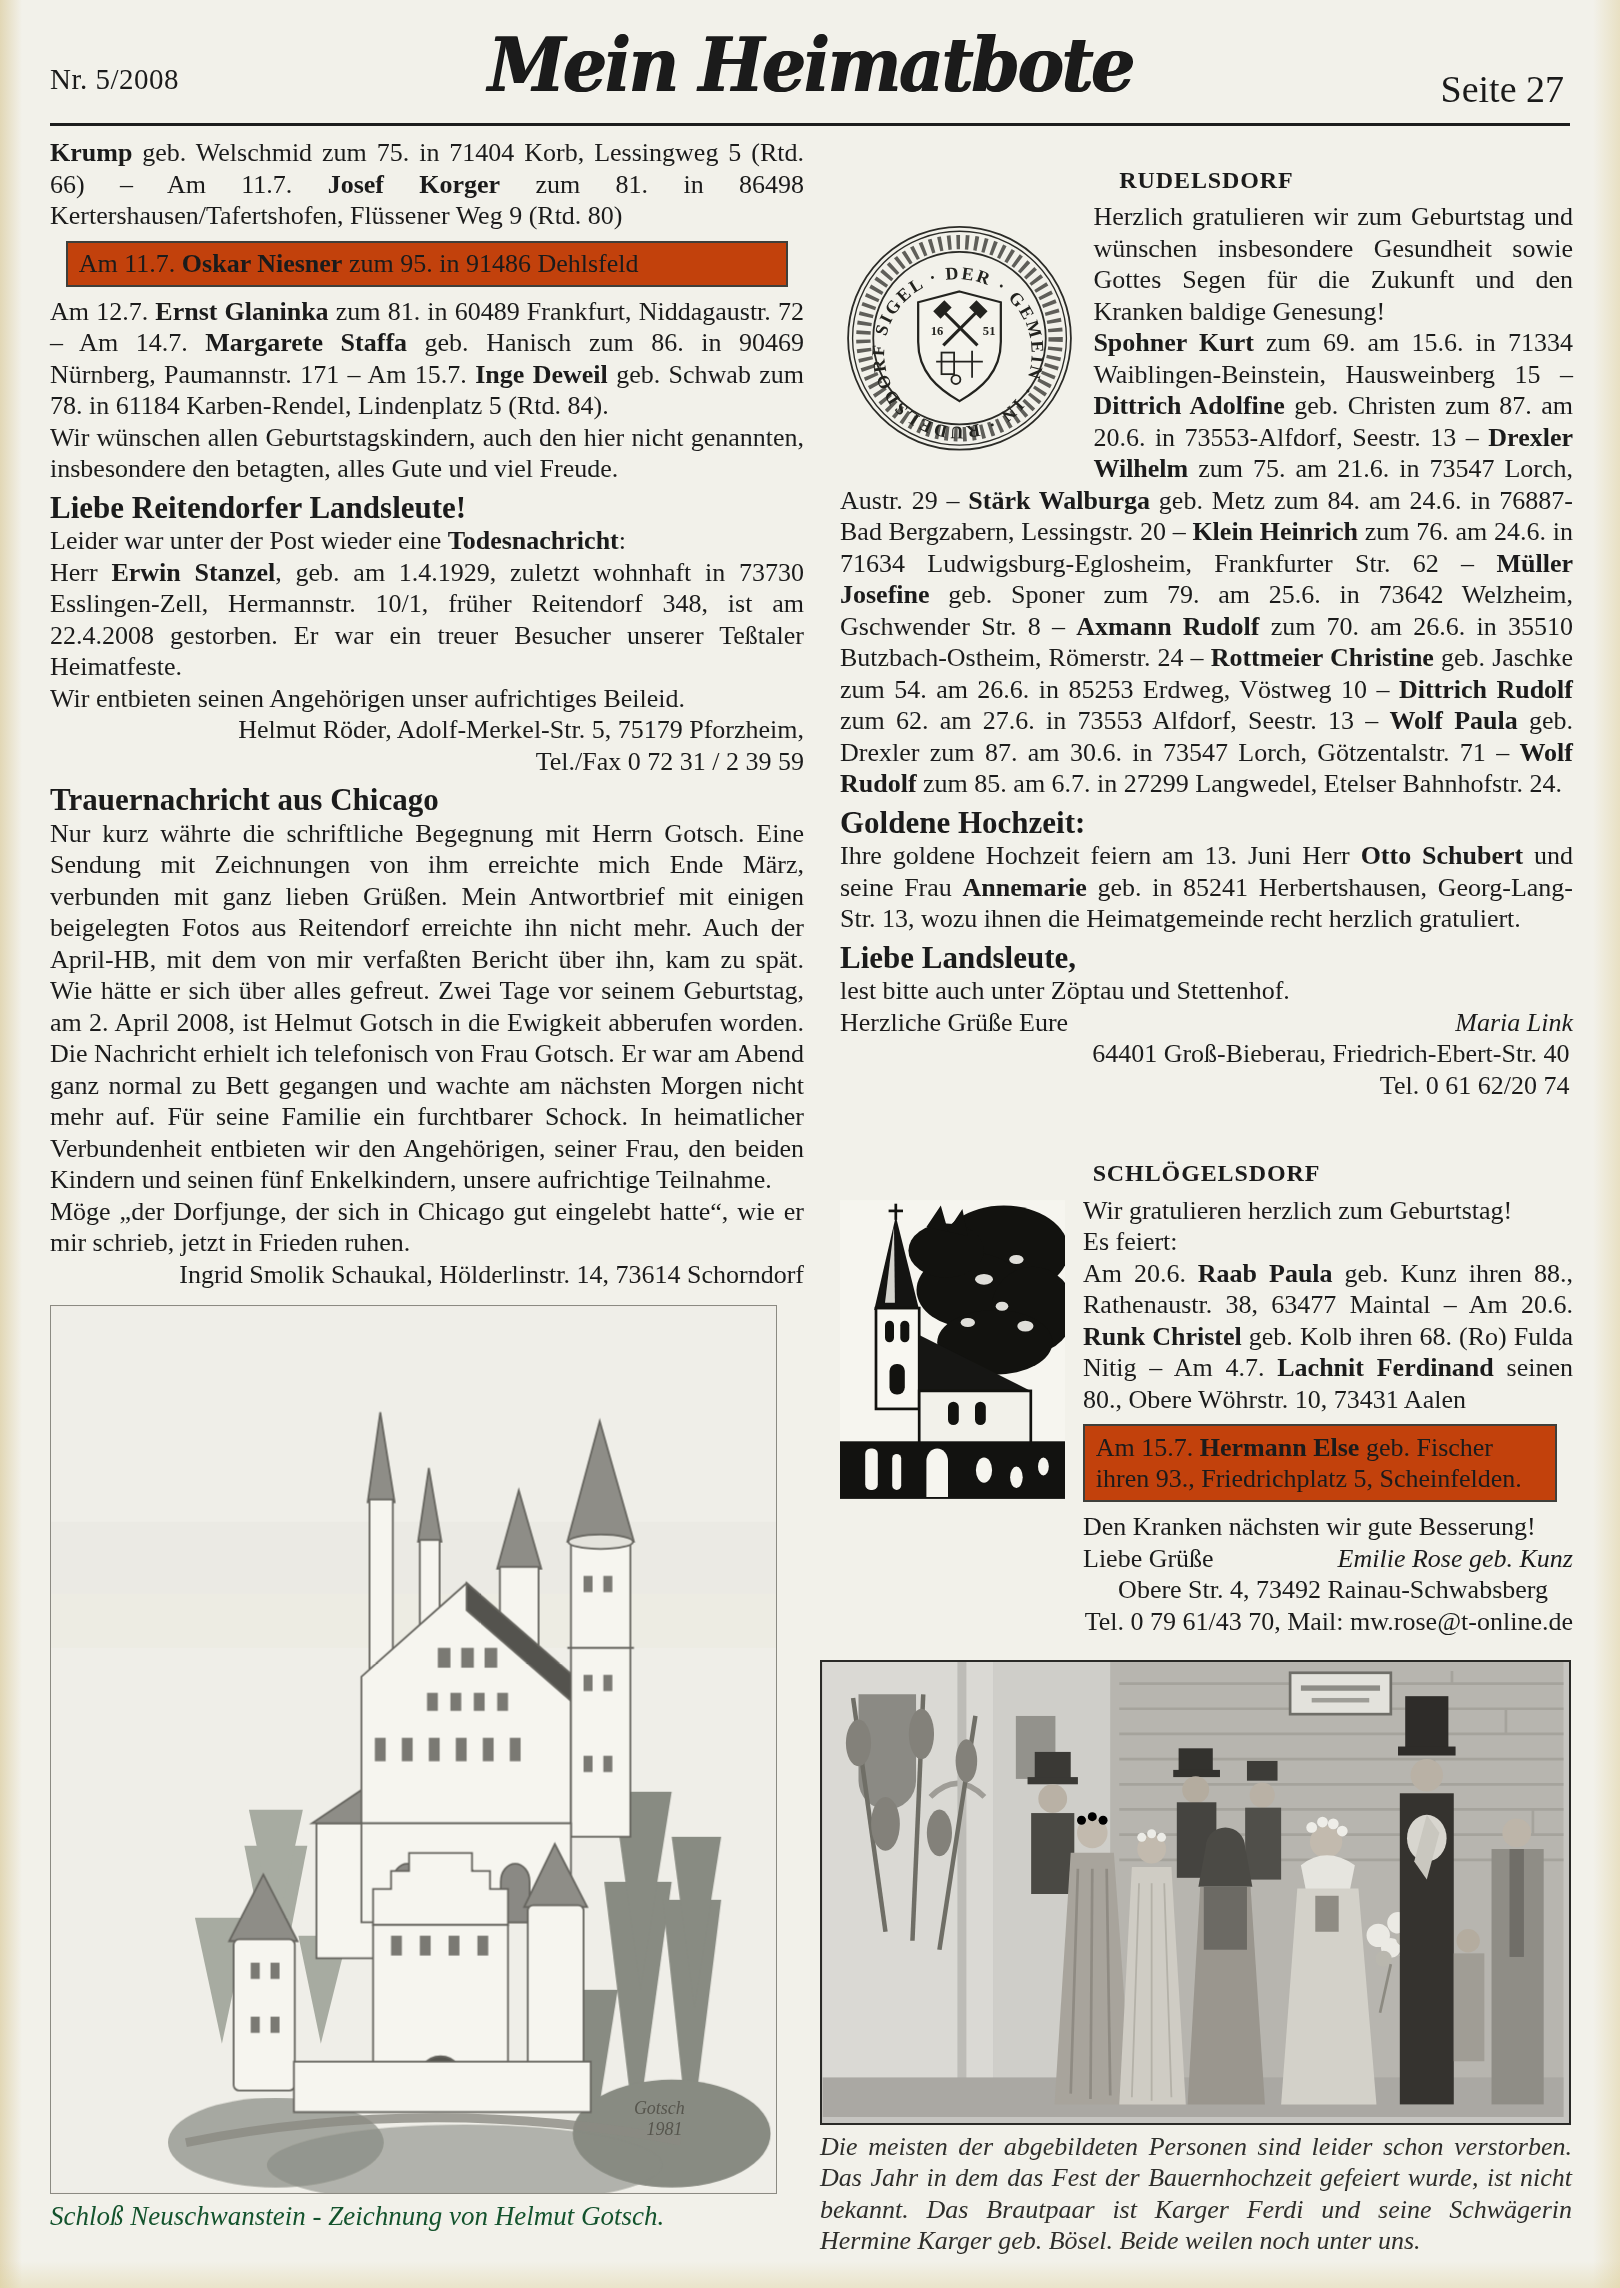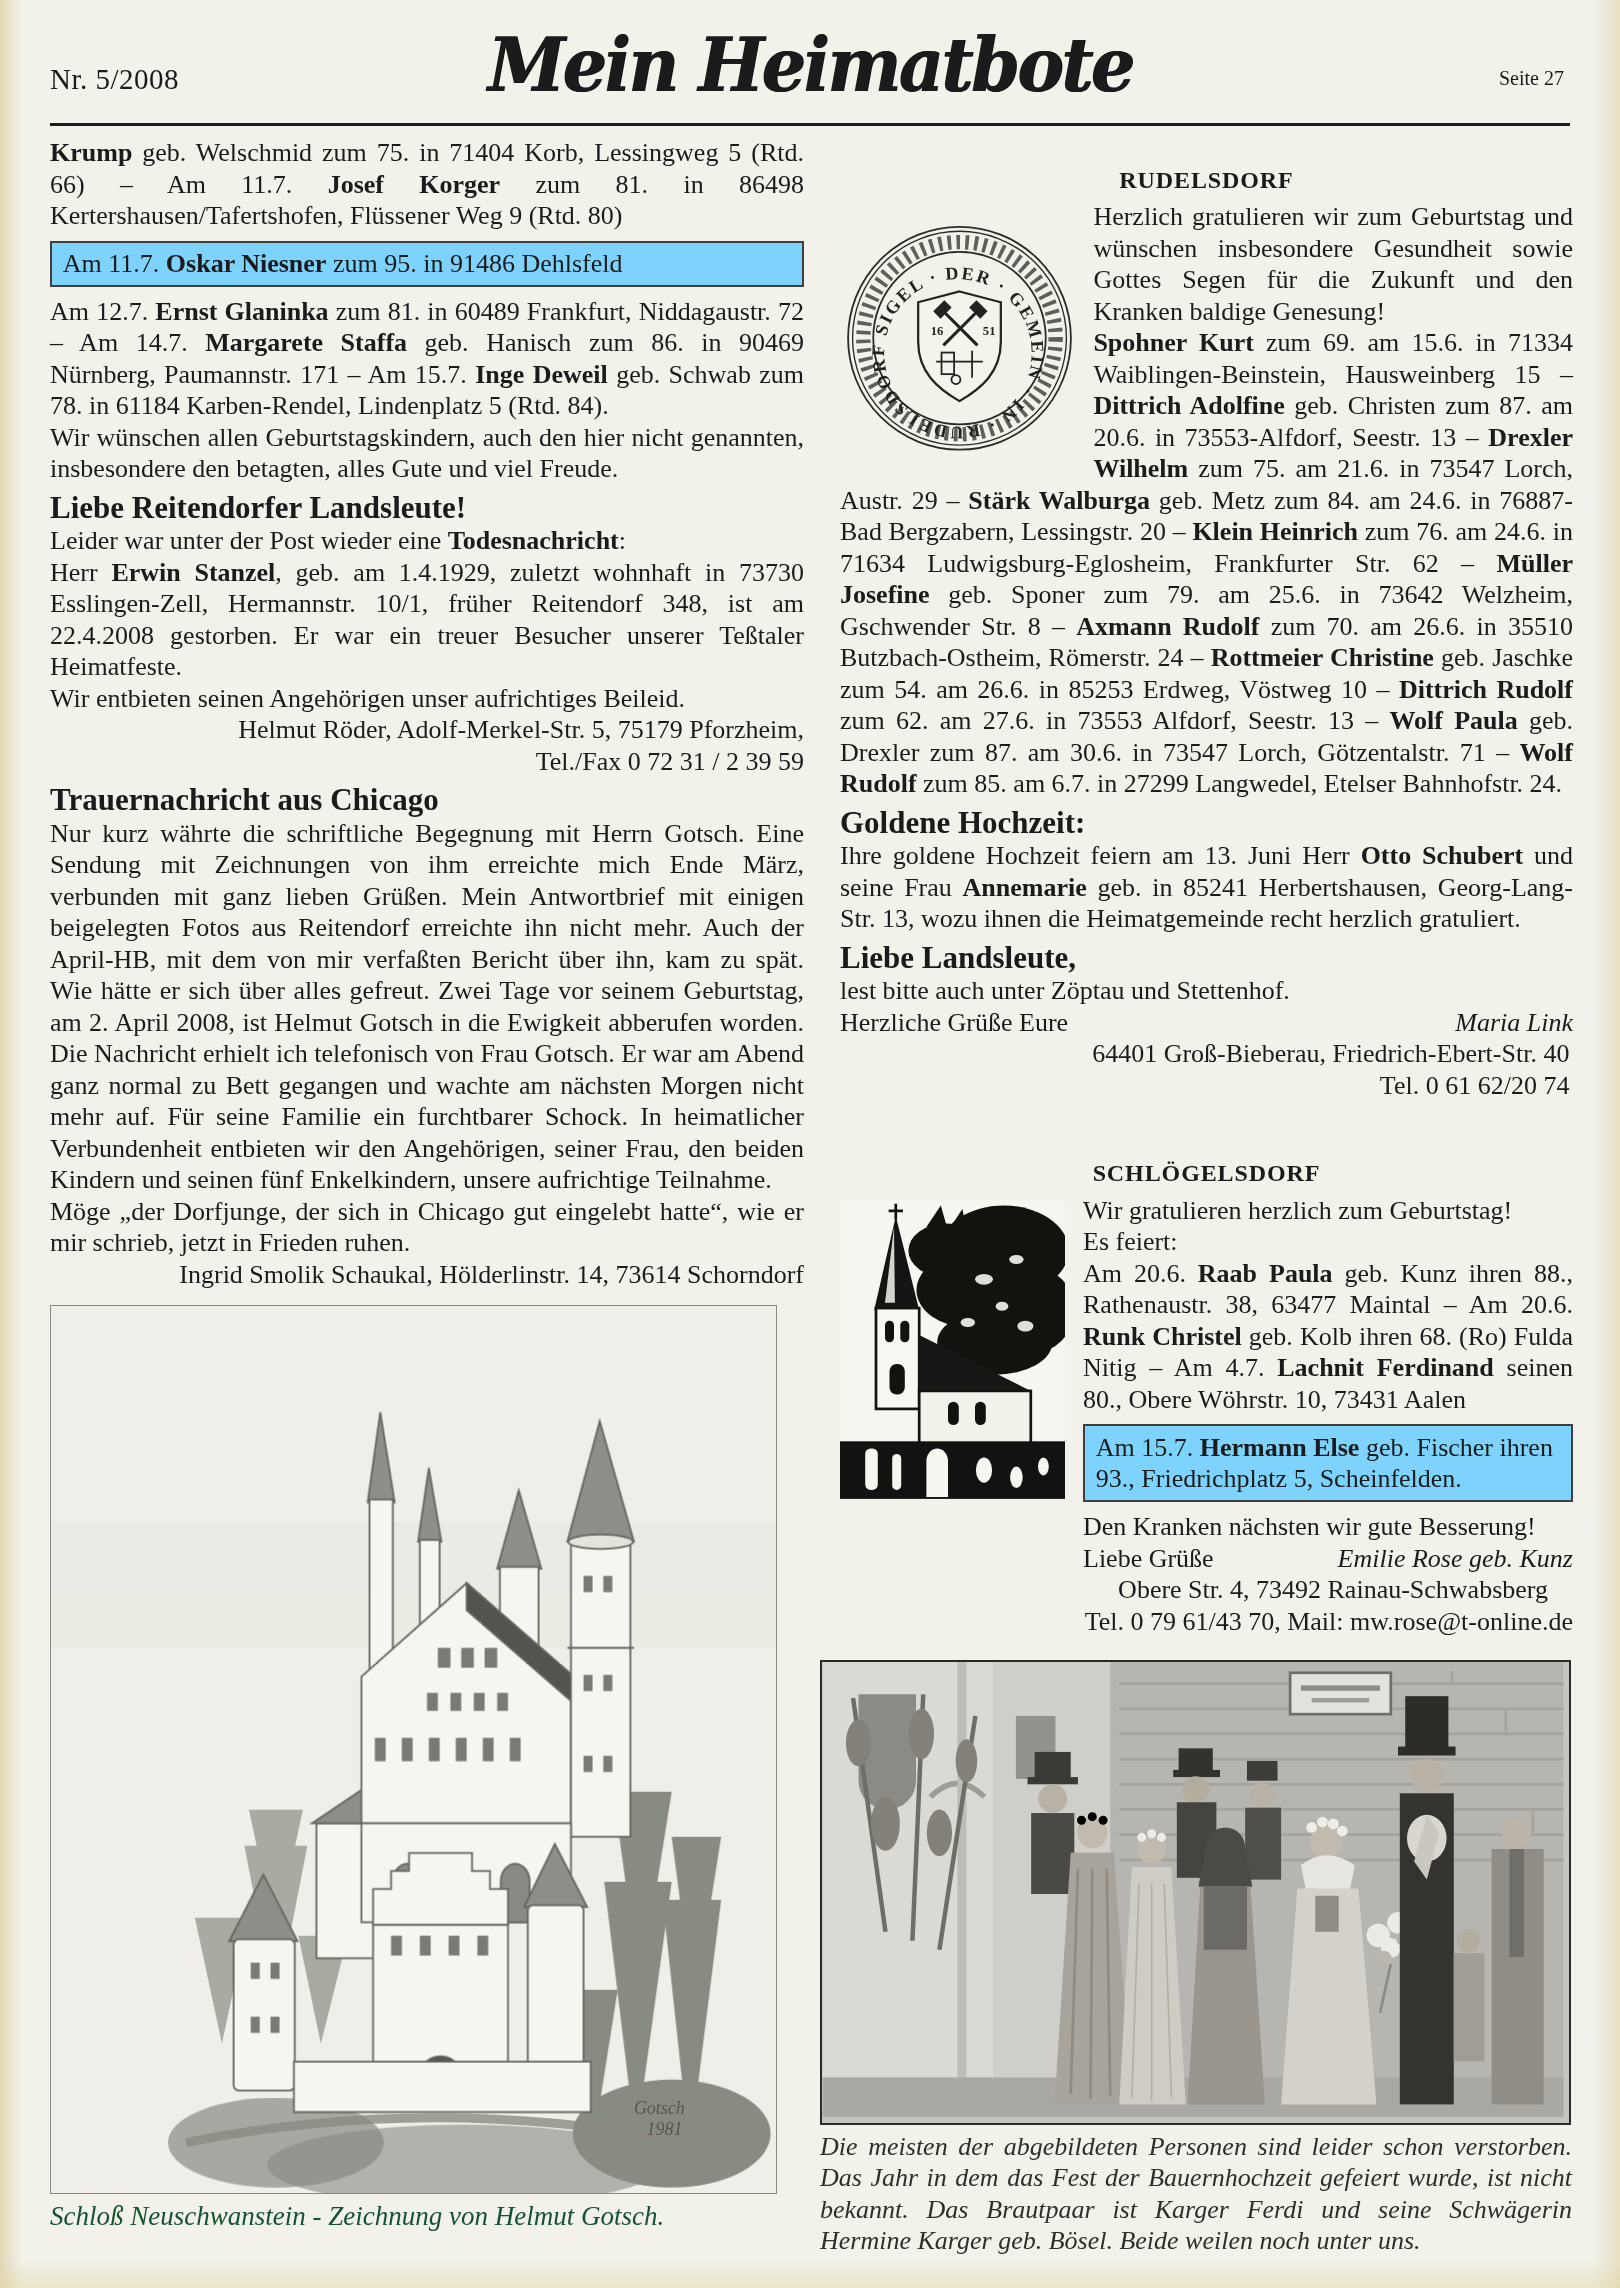--- a/index.html
+++ b/index.html
@@ -14,21 +14,21 @@
     margin:0 auto;
   }
   
   .edge{position:absolute;pointer-events:none;}
   .edge-left{left:0;top:0;bottom:0;width:21.6px;background:linear-gradient(90deg,rgba(213,194,138,.55),rgba(213,194,138,0));}
   .edge-right{right:0;top:0;bottom:0;width:27px;background:linear-gradient(270deg,rgba(222,207,156,.5),rgba(222,207,156,0));}
   .edge-bottom{left:0;right:0;bottom:0;height:27px;background:linear-gradient(0deg,rgba(224,211,162,.45),rgba(224,211,162,0));}
 
   
   .issue{position:absolute;left:50px;top:63px;font-size:29px;letter-spacing:0.5px;}
-  .pagenum{position:absolute;right:56px;top:67px;font-size:20px;}
+  .pagenum{position:absolute;right:56px;top:67px;font-size:38px;}
   .masthead{
     position:absolute;left:0;right:0;top:23.4px;text-align:center;
     font-family:"DejaVu Serif", serif;
     font-weight:bold;font-style:italic;
     font-size:70px;letter-spacing:-2.7px;
     transform:scaleY(1.08);
     text-shadow:0.9px 0 0 #111;
     margin:0;
   }
   .rule{position:absolute;left:50px;right:50px;top:123px;height:2.7px;background:#1d1d1d;}
@@ -42,23 +42,23 @@
   .just{text-align:justify;}
   .b{font-weight:bold;}
   .i{font-style:italic;}
   .sig{ text-align:right;}
   h2.sect{font-size:31px;margin:7.2px 0 1.8px;line-height:31.5px;}
   h2.town{font-size:24px;margin:0 0 5.4px;text-align:center;letter-spacing:0.9px;line-height:32px;}
 
   .note-box{
     display:flow-root;
     border:2.7px solid #3f3f3b;
-    background:#7dd3fc;
+    background:#c2410c;
     padding:5.4px 10.8px;
-    margin:9px 0;
+    margin:9px 16px;
     font-family:Liberation Serif, serif;
   }
   .row{display:flex;justify-content:space-between;align-items:center;}
 
   
   .seal-float{float:left;width:239px;height:270px;margin:3.6px 14.4px 1.8px 0;}
   .church-float{float:left;width:225px;height:425px;margin:5.4px 18px 0 0;}
 
   
   .castle-frame{

